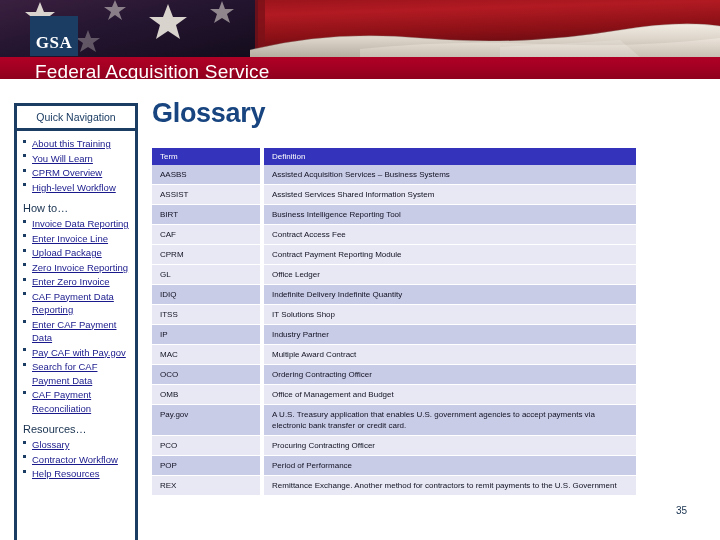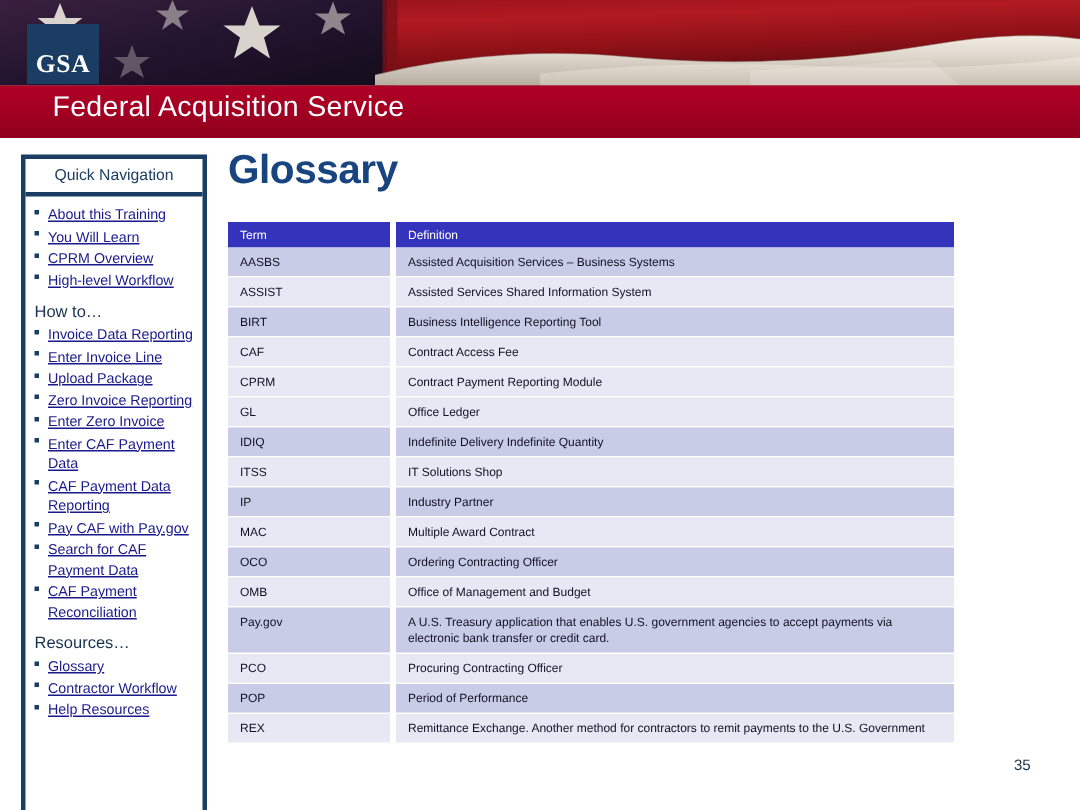--- a/index.html
+++ b/index.html
@@ -27,21 +27,21 @@
   }
   #flag-banner .flag-svg {
     position: absolute;
     left: 0; top: 0;
     width: 720px;
     height: 57px;
     display: block;
   }
   #gsa-logo {
     position: absolute;
-    left: 18px;
+    left: 30px;
     top: 16px;
     width: 48px;
     height: 40px;
     background: #1b3c63;
     color: #ffffff;
     font-family: "Liberation Serif", serif;
     font-size: 17px;
     font-weight: bold;
     letter-spacing: 0.5px;
     display: flex;
@@ -50,21 +50,21 @@
     padding-bottom: 3px;
     box-sizing: border-box;
     z-index: 5;
   }
 
   
   #title-bar {
     position: absolute;
     left: 0; top: 57px;
     width: 720px;
-    height: 35px;
+    height: 22px;
     background: linear-gradient(to bottom, #b00025 0%, #a00022 55%, #8e001d 100%);
     text-align: right;
   }
   #title-bar .title-text {
     position: absolute;
     left: 35px;
     top: 4px;
     color: #ffffff;
     font-size: 19px;
     font-weight: normal;
@@ -246,22 +246,22 @@
       <li><span class="bullet"></span><a>High-level Workflow</a></li>
     </ul>
 
     <div class="section-label">How to…</div>
     <ul class="nav-list">
       <li><span class="bullet"></span><a>Invoice Data Reporting</a></li>
       <li><span class="bullet"></span><a>Enter Invoice Line</a></li>
       <li><span class="bullet"></span><a>Upload Package</a></li>
       <li><span class="bullet"></span><a>Zero Invoice Reporting</a></li>
       <li><span class="bullet"></span><a>Enter Zero Invoice</a></li>
+      <li><span class="bullet"></span><a>CAF Payment Data Reporting</a></li>
       <li><span class="bullet"></span><a>Enter CAF Payment Data</a></li>
-      <li><span class="bullet"></span><a>CAF Payment Data Reporting</a></li>
       <li><span class="bullet"></span><a>Pay CAF with Pay.gov</a></li>
       <li><span class="bullet"></span><a>Search for CAF Payment Data</a></li>
       <li><span class="bullet"></span><a>CAF Payment Reconciliation</a></li>
     </ul>
 
     <div class="section-label">Resources…</div>
     <ul class="nav-list">
       <li><span class="bullet"></span><a>Glossary</a></li>
       <li><span class="bullet"></span><a>Contractor Workflow</a></li>
       <li><span class="bullet"></span><a>Help Resources</a></li>

